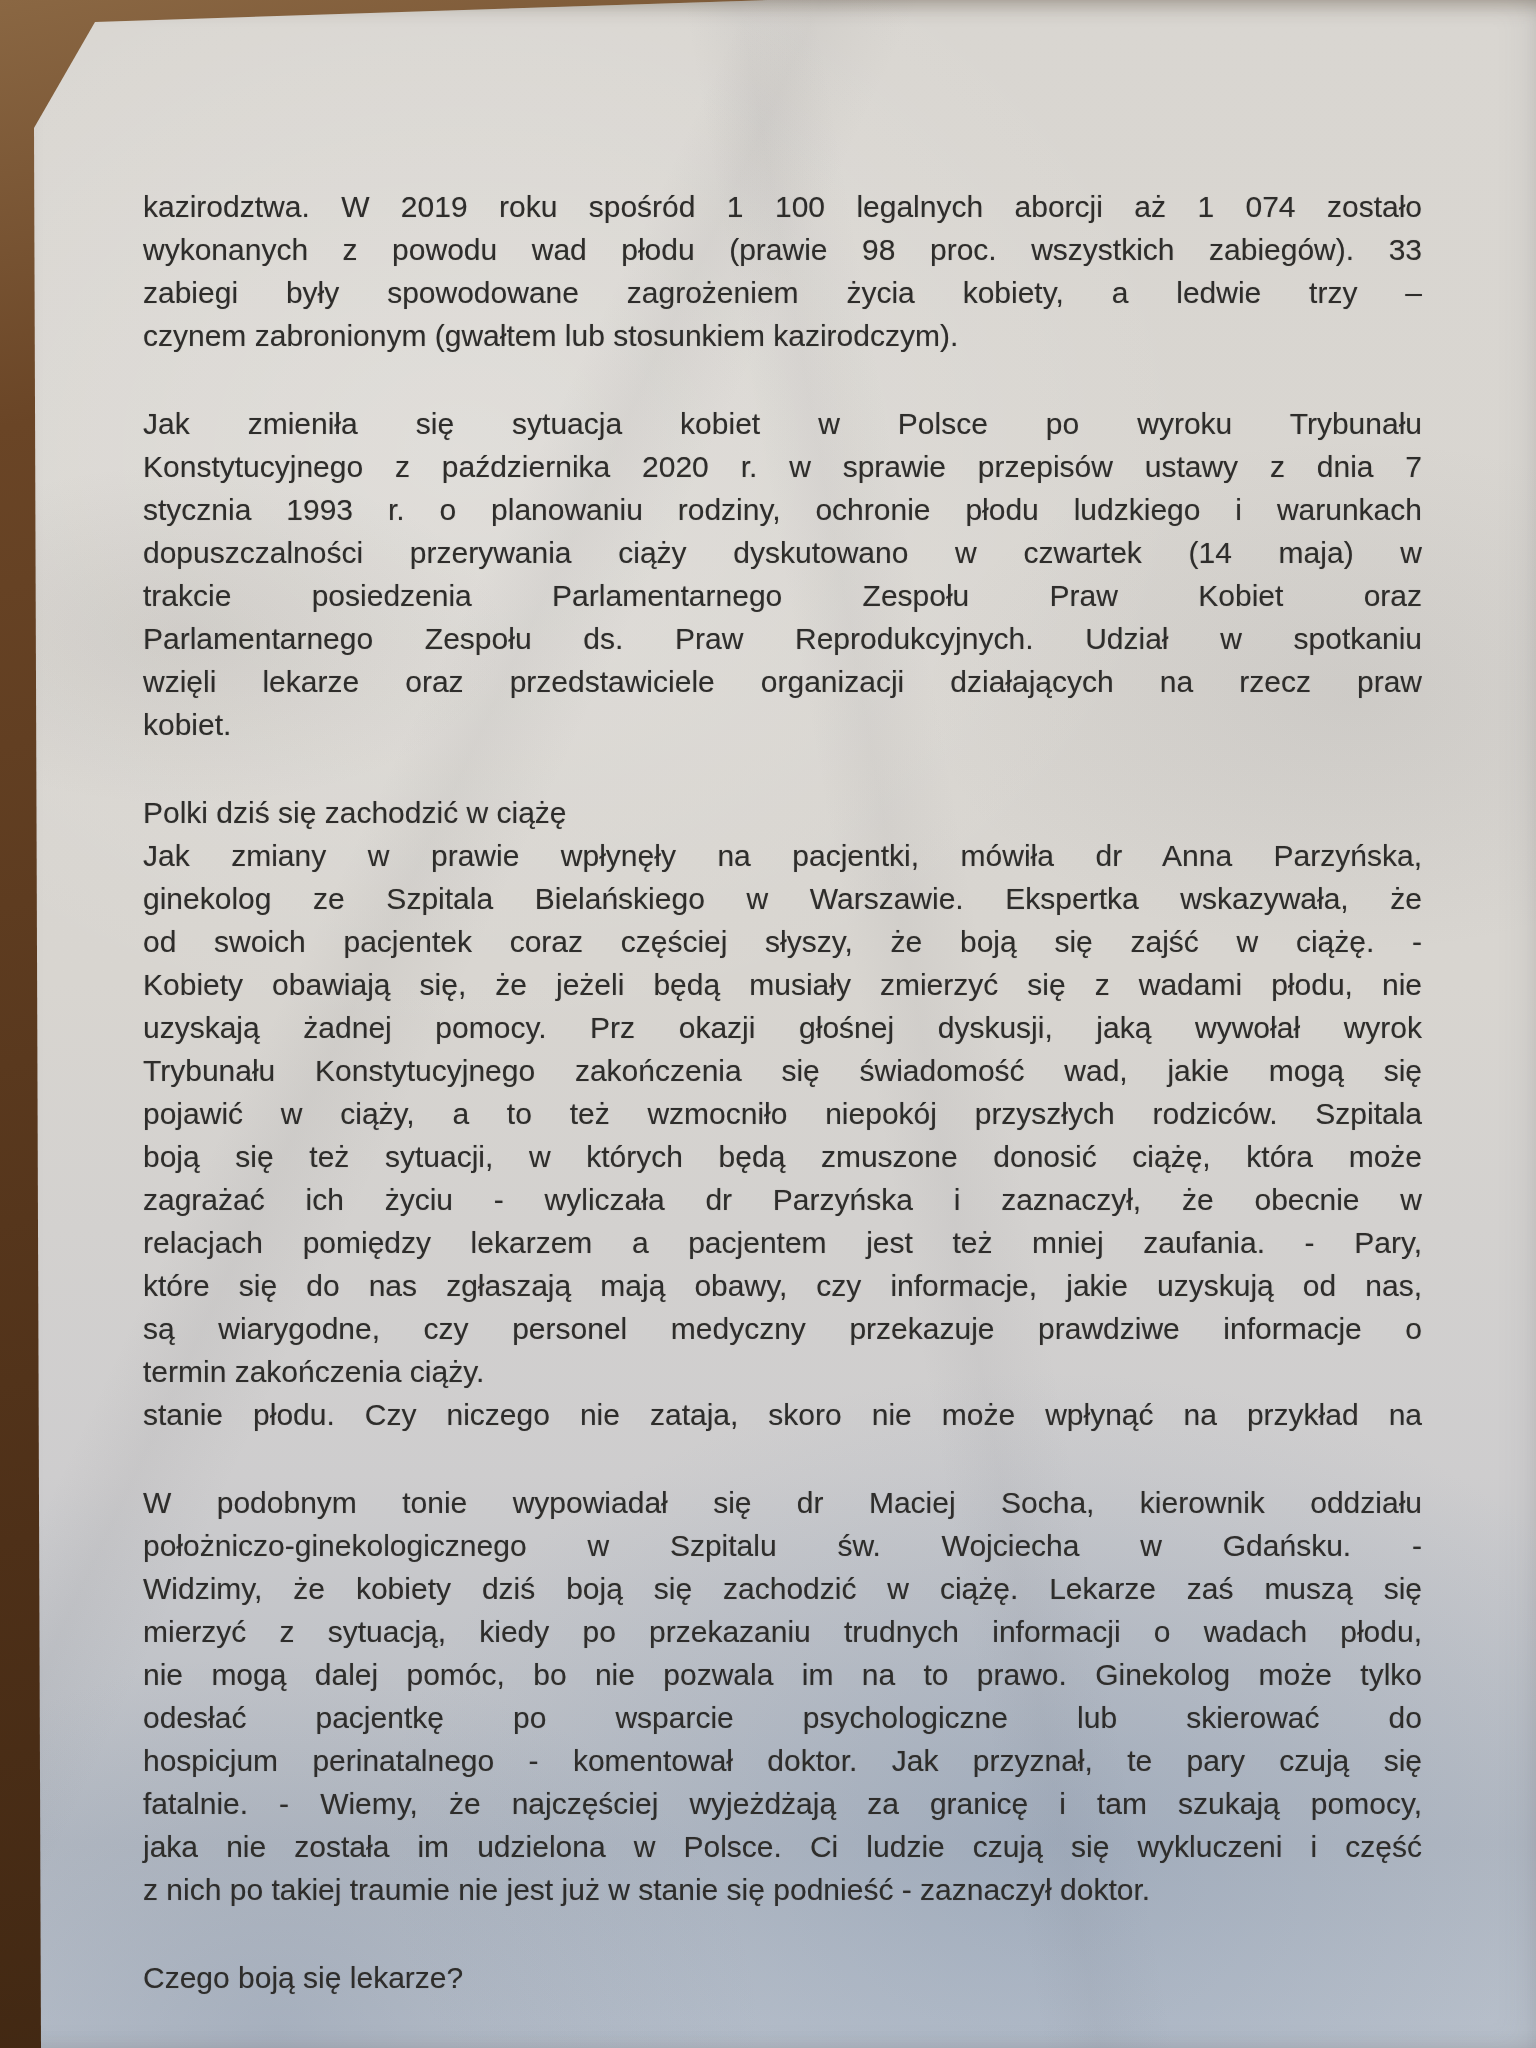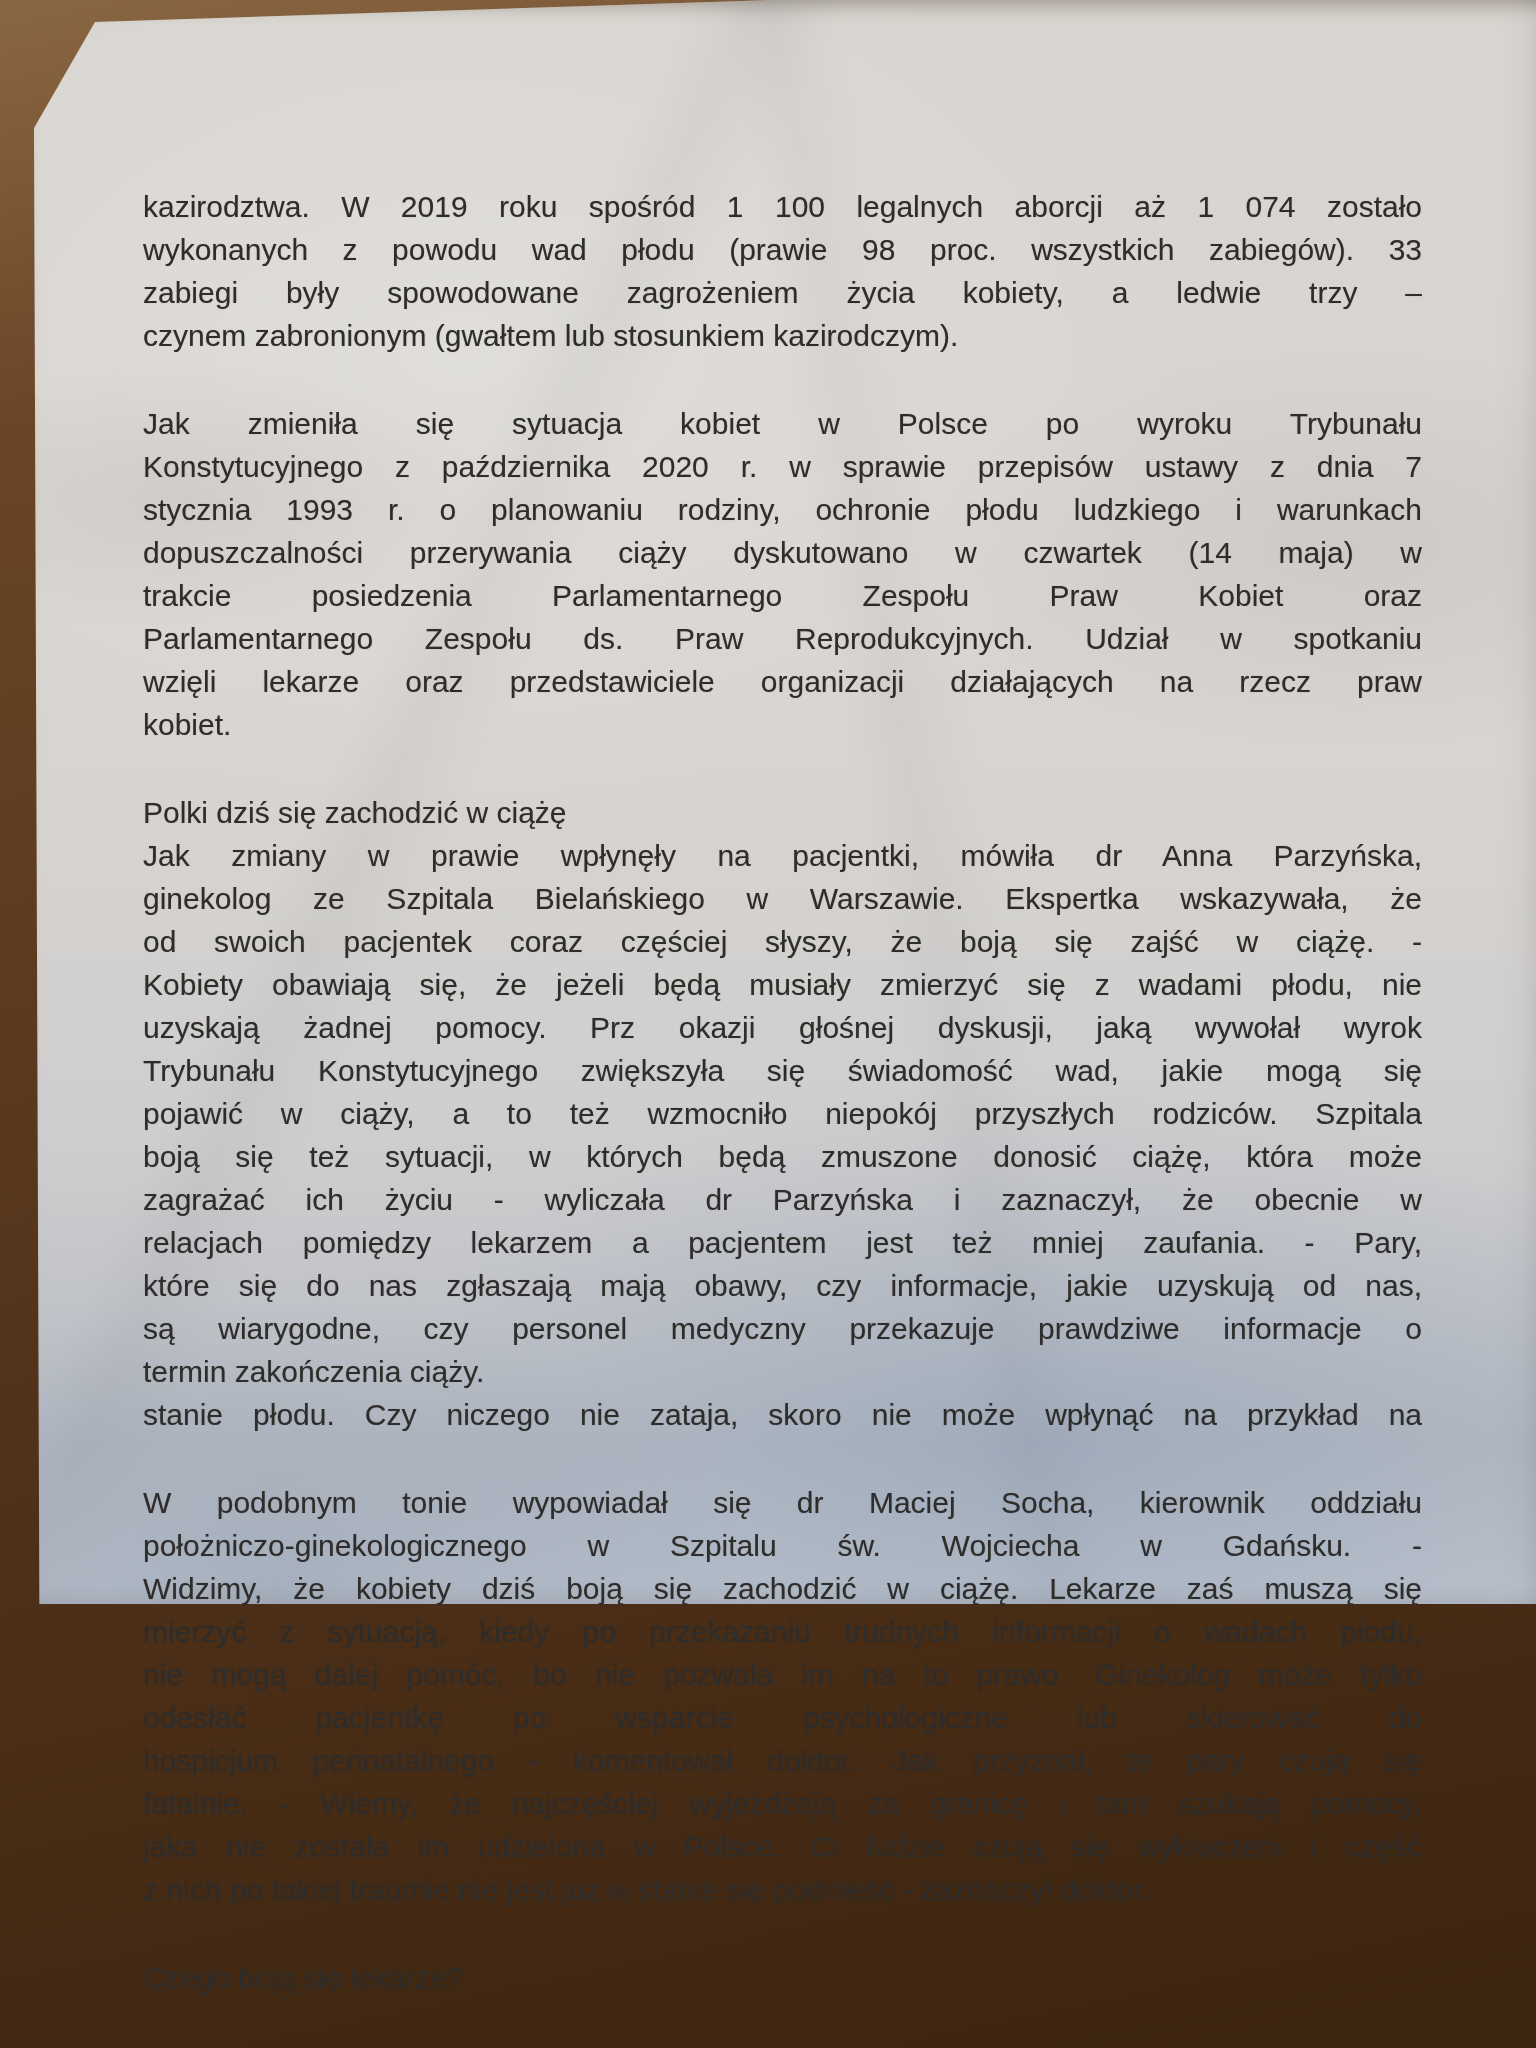--- a/index.html
+++ b/index.html
@@ -10,21 +10,21 @@
     overflow: hidden;
   }
   body {
     
     background: linear-gradient(168deg, #8a6743 0%, #6a4526 18%, #4e3018 65%, #3b2410 100%);
     font-family: "Liberation Sans", "DejaVu Sans", sans-serif;
   }
   .photo {
     position: relative;
     width: 1536px;
-    height: 1604px;
+    height: 2048px;
   }
   .paper {
     position: absolute;
     inset: 0;
     clip-path: polygon(95px 22px, 768px 0px, 1536px 0px, 1536px 2048px, 41px 2048px, 34px 128px);
     background:
       radial-gradient(60% 32% at 68% 90%, rgba(128,148,175,0.38), rgba(128,148,175,0) 72%),
       radial-gradient(45% 26% at 18% 99%, rgba(120,135,158,0.30), rgba(120,135,158,0) 70%),
       radial-gradient(75% 45% at 30% 22%, rgba(255,255,255,0.20), rgba(255,255,255,0) 65%),
       radial-gradient(40% 18% at 88% 34%, rgba(110,110,115,0.10), rgba(110,110,115,0) 70%),
@@ -92,21 +92,21 @@
       </div>
       <div class="block heading">
         <div class="line last">Polki dziś się zachodzić w ciążę</div>
       </div>
       <div class="block paragraph">
         <div class="line">Jak zmiany w prawie wpłynęły na pacjentki, mówiła dr Anna Parzyńska,</div>
         <div class="line">ginekolog ze Szpitala Bielańskiego w Warszawie. Ekspertka wskazywała, że</div>
         <div class="line">od swoich pacjentek coraz częściej słyszy, że boją się zajść w ciążę. -</div>
         <div class="line">Kobiety obawiają się, że jeżeli będą musiały zmierzyć się z wadami płodu, nie</div>
         <div class="line">uzyskają żadnej pomocy. Prz okazji głośnej dyskusji, jaką wywołał wyrok</div>
-        <div class="line">Trybunału Konstytucyjnego zwiększyła się świadomość wad, jakie mogą się</div>
+        <div class="line">Trybunału Konstytucyjnego zakończenia się świadomość wad, jakie mogą się</div>
         <div class="line">pojawić w ciąży, a to też wzmocniło niepokój przyszłych rodziców. Szpitala</div>
         <div class="line">boją się też sytuacji, w których będą zmuszone donosić ciążę, która może</div>
         <div class="line">zagrażać ich życiu - wyliczała dr Parzyńska i zaznaczył, że obecnie w</div>
         <div class="line">relacjach pomiędzy lekarzem a pacjentem jest też mniej zaufania. - Pary,</div>
         <div class="line">które się do nas zgłaszają mają obawy, czy informacje, jakie uzyskują od nas,</div>
         <div class="line">są wiarygodne, czy personel medyczny przekazuje prawdziwe informacje o</div>
         <div class="line last">termin zakończenia ciąży.</div>
         <div class="line">stanie płodu. Czy niczego nie zataja, skoro nie może wpłynąć na przykład na</div>
       </div>
       <div class="block paragraph">

